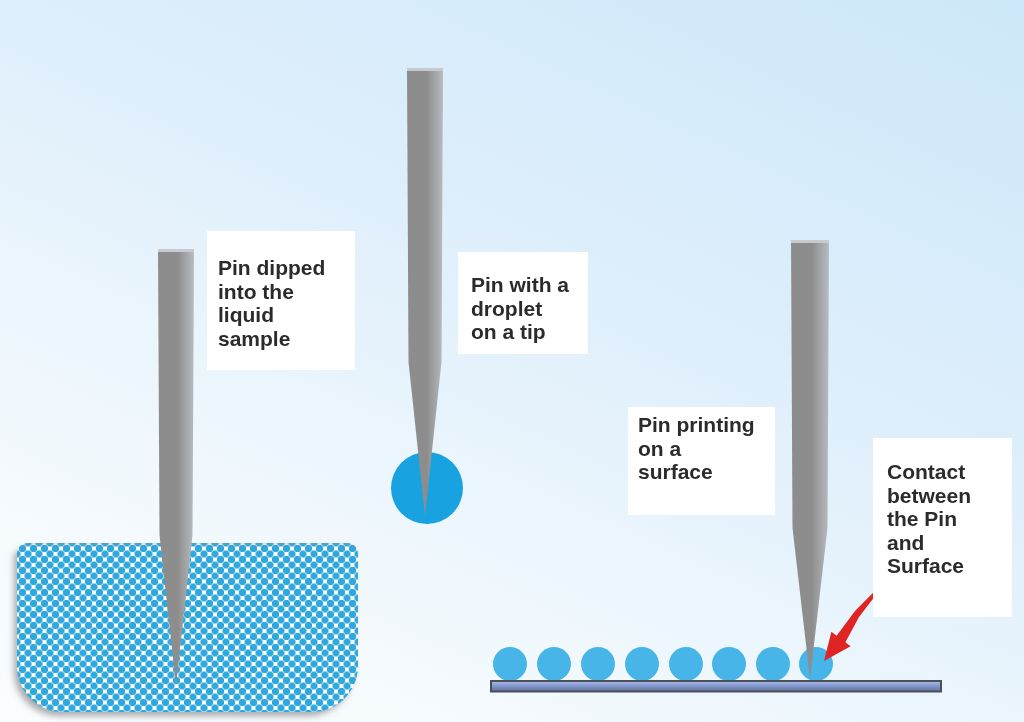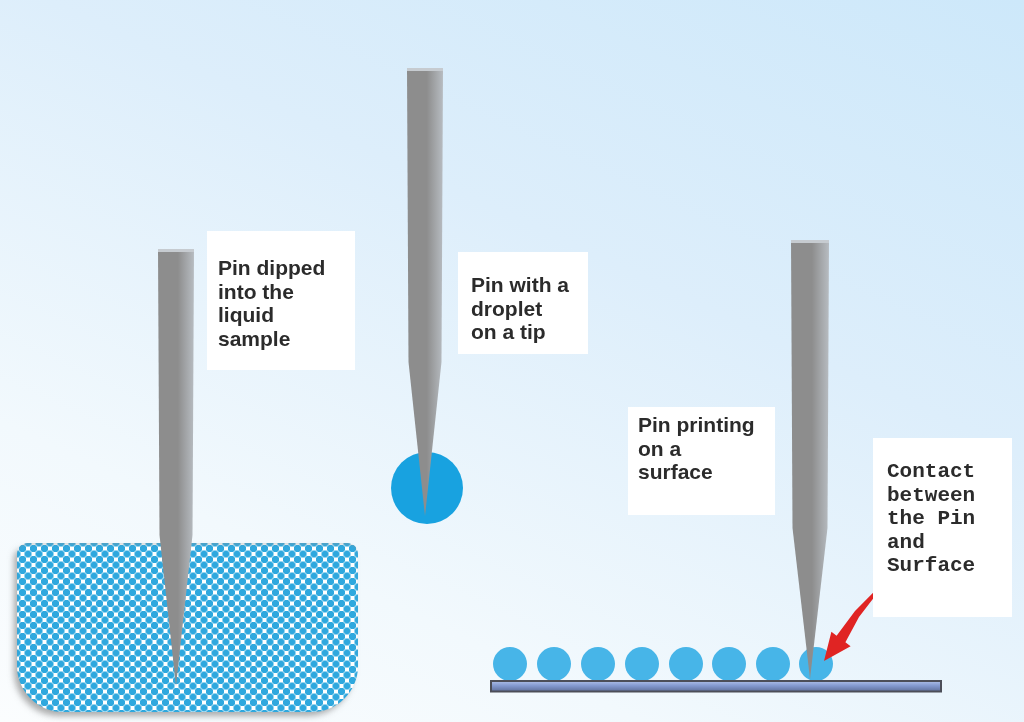--- a/index.html
+++ b/index.html
@@ -33,21 +33,21 @@
     color:#2b2b2b;
     font-size:21px;
     line-height:23.5px;
     font-weight:700;
     white-space:pre-line;
     z-index:3;
   }
   .label-dip     {left:207px;top:231px;width:148px;height:139px;padding:25px 6px 0 11px;}
   .label-droplet {left:458px;top:252px;width:130px;height:102px;padding:21px 4px 0 13px;}
   .label-printing{left:628px;top:407px;width:147px;height:108px;padding:6px 4px 0 10px;}
-  .label-contact {left:873px;top:438px;width:139px;height:179px;padding:22px 4px 0 14px;font-family:Liberation Mono, monospace;}
+  .label-contact {left:873px;top:438px;width:139px;height:179px;padding:22px 4px 0 14px;}
 </style>
 </head>
 <body>
 
 <div class="stage">
 
   <div class="tub"></div>
 
   <svg class="overlay-svg" width="1024" height="722" viewBox="0 0 1024 722">
     <defs>

